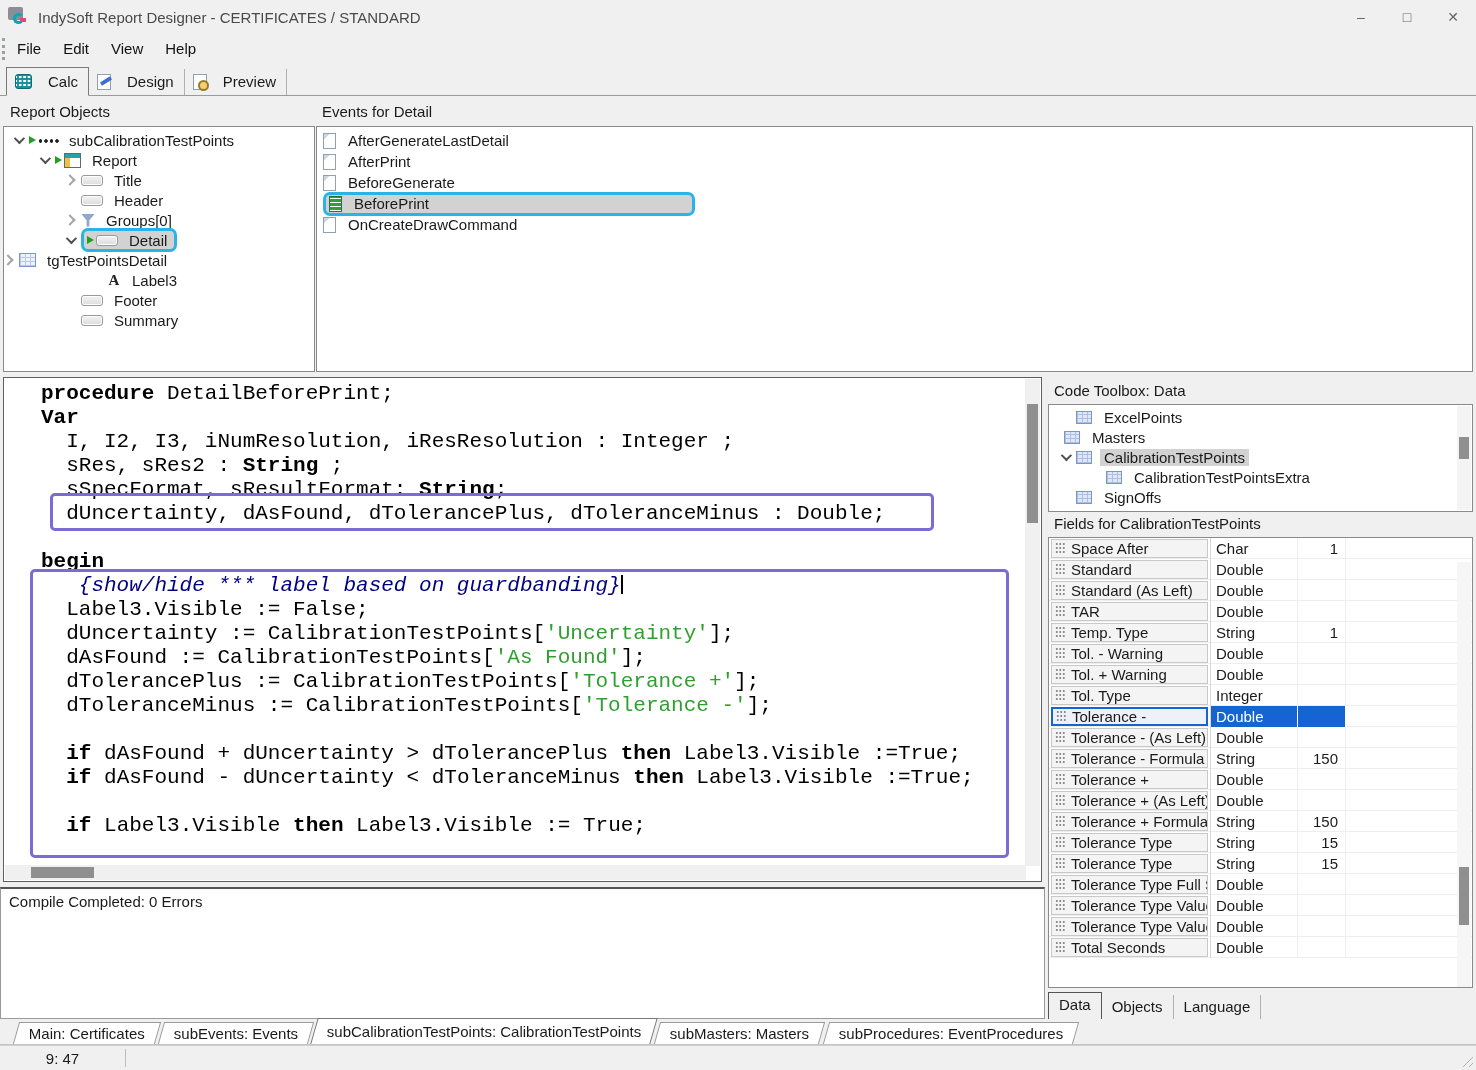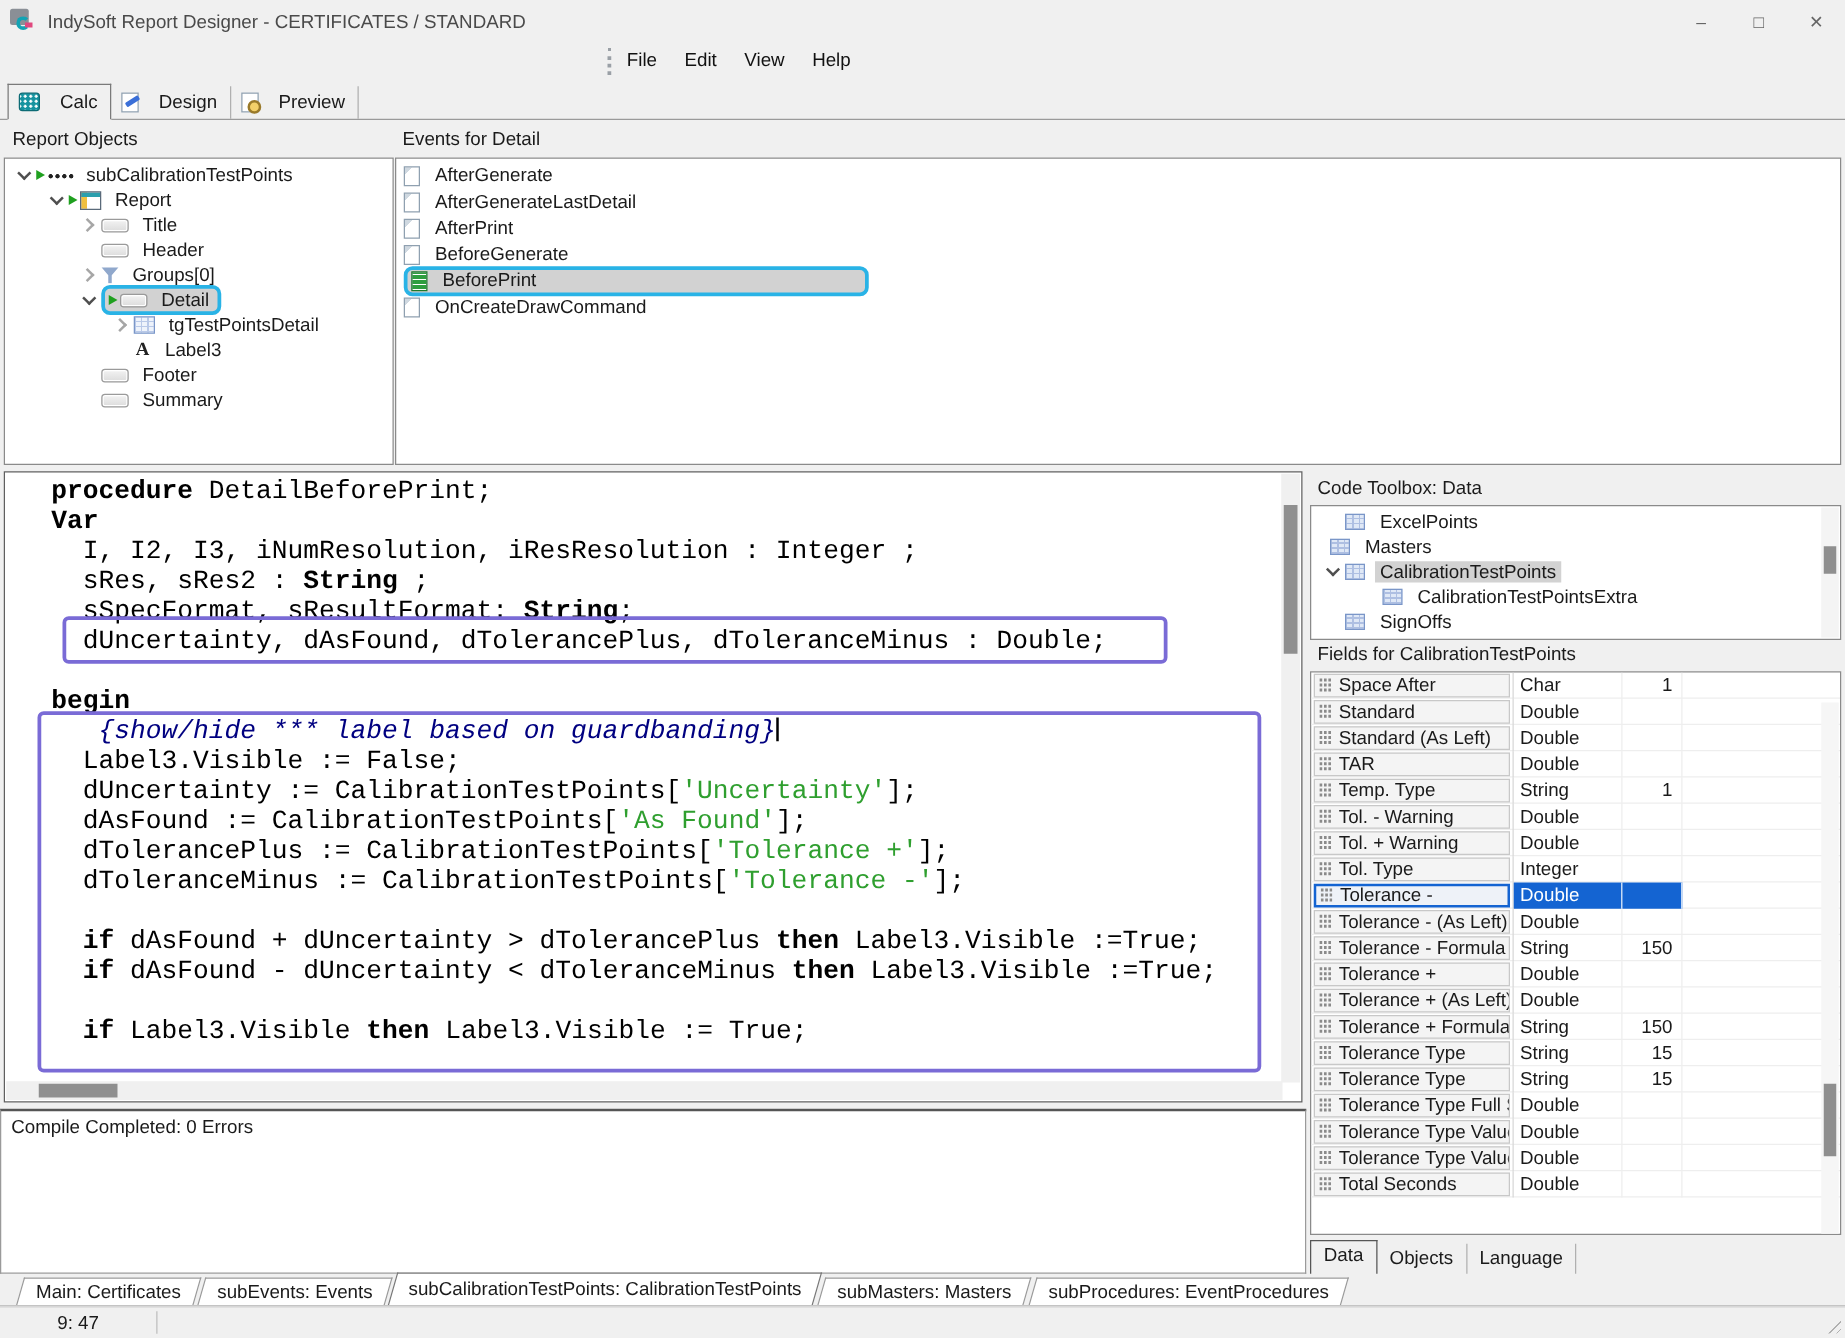--- a/index.html
+++ b/index.html
@@ -11,21 +11,21 @@
   .titlebar { left:0; top:0; width:1476px; height:34px; display:flex; align-items:center; }
   .app-icon { width:22px; height:20px; margin:0 8px 0 8px; position:relative; }
   .app-icon .base { position:absolute; left:0; top:0; width:15px; height:13px; background:#8a8f96; border-radius:2px; }
   .app-icon .teal { position:absolute; left:5px; top:6px; width:11px; height:11px; border:3px solid #12a3b4; border-right-color:transparent; border-radius:50%; }
   .app-icon .pink { position:absolute; left:12px; top:11px; width:6px; height:4px; background:#e0487e; }
   .win-title { font-size:15px; color:#4a4a4a; }
   .win-controls { margin-left:auto; display:flex; }
   .win-btn { width:46px; height:34px; display:flex; align-items:center; justify-content:center; color:#666; font-size:14px; }
 
   
-  .menubar { left:0; top:34px; width:1176px; height:30px; display:flex; align-items:center;justify-content:center; }
+  .menubar { left:0; top:34px; width:1176px; height:30px; display:flex; align-items:center; }
   .menu-grip { width:4px; height:22px; border-left:3px dotted #9aa0a6; margin-left:2px; }
   .menu-item { padding:3px 11px; font-size:15px; color:#111; }
 
   
   .tabrow { left:0; top:66px; width:1476px; height:30px; border-bottom:1px solid #9a9a9a; display:flex; align-items:flex-end; padding-left:6px; }
   .vtab { display:flex; align-items:center; gap:16px; font-size:15px; padding:4px 10px 5px 8px; height:26px; border-right:1px solid #b0b0b0; }
   .vtab.active { border:1px solid #7a7a7a; border-bottom:1px solid #f0f0f0; margin-bottom:-1px; height:29px; background:#f0f0f0; }
   .calculator-icon { width:17px; height:15px; background:#16939f; border:1px solid #0d6b75; border-radius:3px;
      background-image:radial-gradient(#fff 1.2px, transparent 1.4px); background-size:4.4px 4px; background-position:2px 4px; }
   .page-ic { width:14px; height:16px; background:#fff; border:1px solid #8fa0b0; position:relative; }
@@ -195,21 +195,21 @@
       <span class="tlabel">Groups[0]</span>
     </div>
     <div class="trow" style="padding-left: 62px;">
       <span class="chev down"></span>
       <span class="hl">
         <span class="pointer-ic"></span>
         <span class="band-icon"></span>
         <span class="tlabel">Detail</span>
       </span>
     </div>
-    <div class="trow" style="padding-left: 88px; align-items: center;">
+    <div class="trow" style=" align-items: center;">
       <span class="chev right"></span>
       <span class="grid-icon"></span>
       <span class="tlabel">tgTestPointsDetail</span>
     </div>
     <div class="trow" style="padding-left: 88px;">
       <span class="chev none"></span>
       <span class="label-icon"></span>
       <span class="tlabel">Label3</span>
     </div>
     <div class="trow" style="padding-left: 62px;">
@@ -218,24 +218,20 @@
       <span class="tlabel">Footer</span>
     </div>
     <div class="trow" style="padding-left: 62px;">
       <span class="chev none"></span>
       <span class="band-icon"></span>
       <span class="tlabel">Summary</span>
     </div>
   </div>
 
 <div class="abs events-panel" id="events-list">
-    <div class="erow">
-      <span class="doc-icon"></span>
-      <span class="tlabel">AfterGenerate</span>
-    </div>
     <div class="erow">
       <span class="doc-icon"></span>
       <span class="tlabel">AfterGenerateLastDetail</span>
     </div>
     <div class="erow">
       <span class="doc-icon"></span>
       <span class="tlabel">AfterPrint</span>
     </div>
     <div class="erow">
       <span class="doc-icon"></span>

